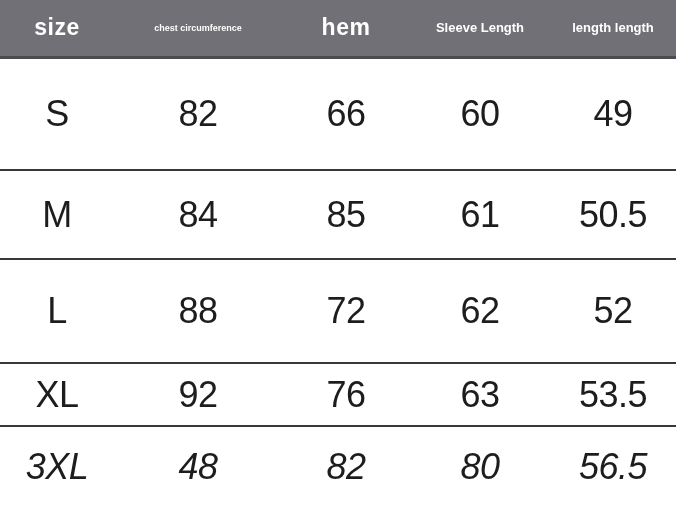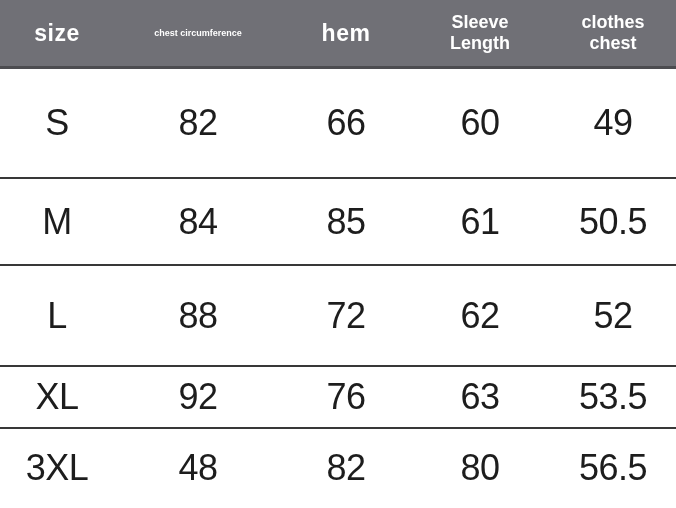--- a/index.html
+++ b/index.html
@@ -27,21 +27,21 @@
   thead th {
     background: #707076;
     color: #ffffff;
     text-align: center;
     vertical-align: middle;
     font-weight: 600;
     padding: 12px;
     border-bottom: 3px solid #4c4c50;
   }
   th.h-lg { font-size: 23px; letter-spacing: 0.5px; }
-  th.h-sm { font-size: 18px; }
+  th.h-sm { font-size: 13px; }
   th.h-xs { font-size: 9px;  }
   
   tbody td {
     text-align: center;
     vertical-align: middle;
     font-size: 36px;
     font-weight: 400;
     color: #1d1d1d;
     padding: 0;
     letter-spacing: -0.5px;
@@ -49,41 +49,41 @@
   tbody tr {
     border-bottom: 2px solid #383838;
   }
   tbody tr:last-child {
     border-bottom: none;
   }
   tr.rh-83 { height: 83px; }
   tr.rh-65 { height: 65px; }
   tr.rh-76 { height: 76px; }
   tr.rh-62 { height: 46px; }
-  tr.rh-82 { height: 60px; }
+  tr.rh-82 { height: 60px; font-style: italic; }
 </style>
 </head>
 <body>
 
 <div class="stage">
   <table class="size-chart">
     <colgroup>
       <col style="width:114px">
       <col style="width:168px">
       <col style="width:128px">
       <col style="width:140px">
       <col style="width:126px">
     </colgroup>
     <thead>
       <tr>
         <th class="h-lg">size</th>
         <th class="h-xs">chest circumference</th>
         <th class="h-lg">hem</th>
         <th class="h-sm">Sleeve Length</th>
-        <th class="h-sm">clothes chest</th>
+        <th class="h-sm">length length</th>
       </tr>
     </thead>
     <tbody>
       <tr class="rh-83">
         <td>S</td>
         <td>82</td>
         <td>66</td>
         <td>60</td>
         <td>49</td>
       </tr>

